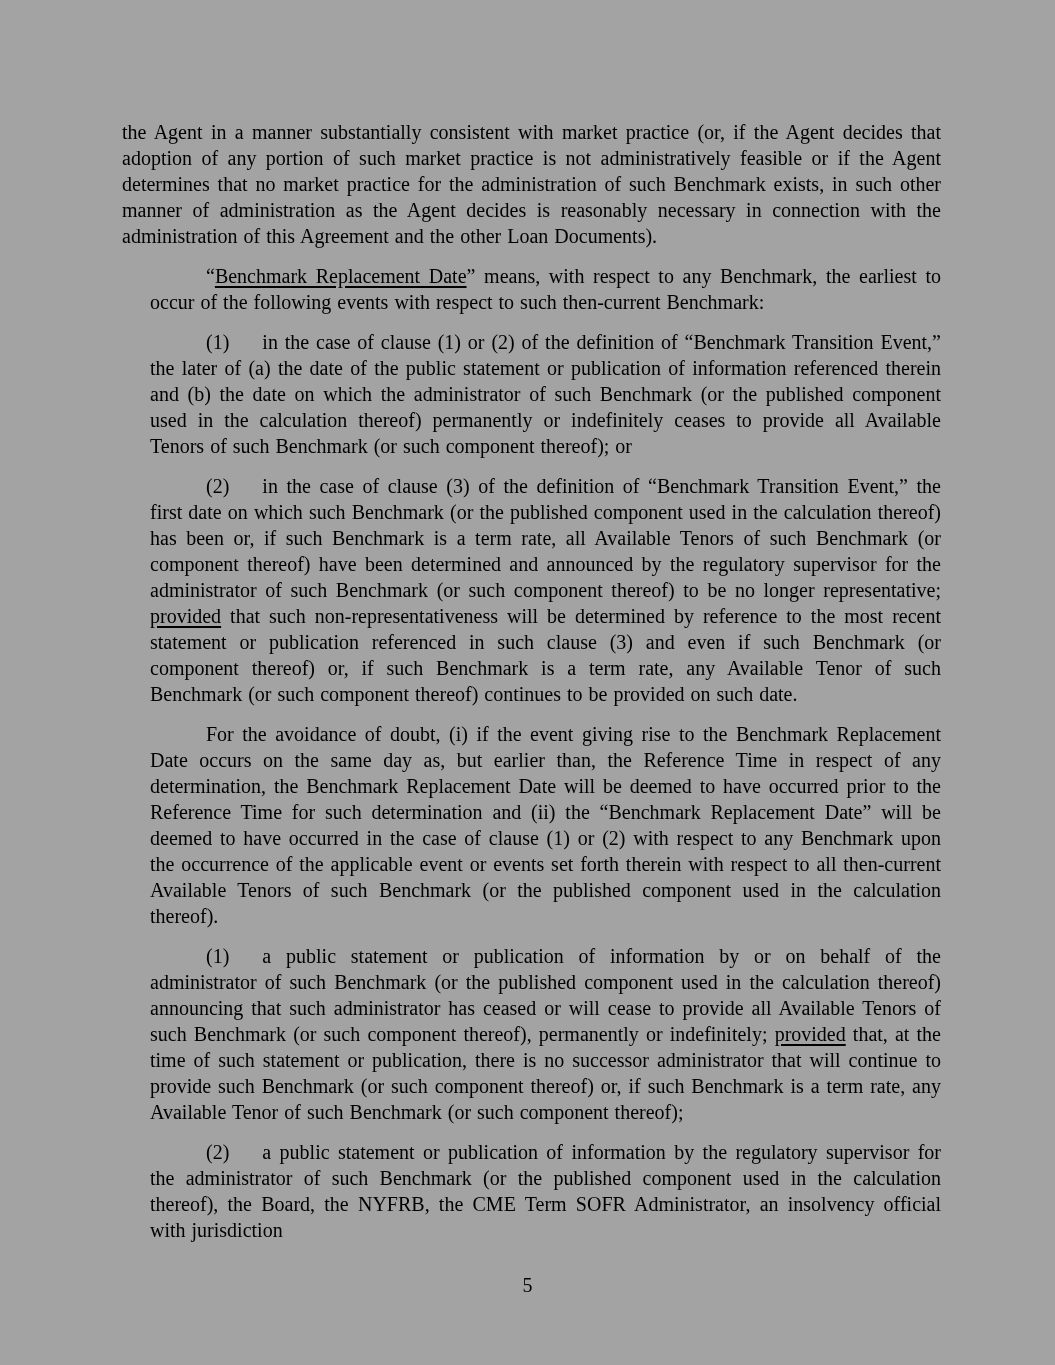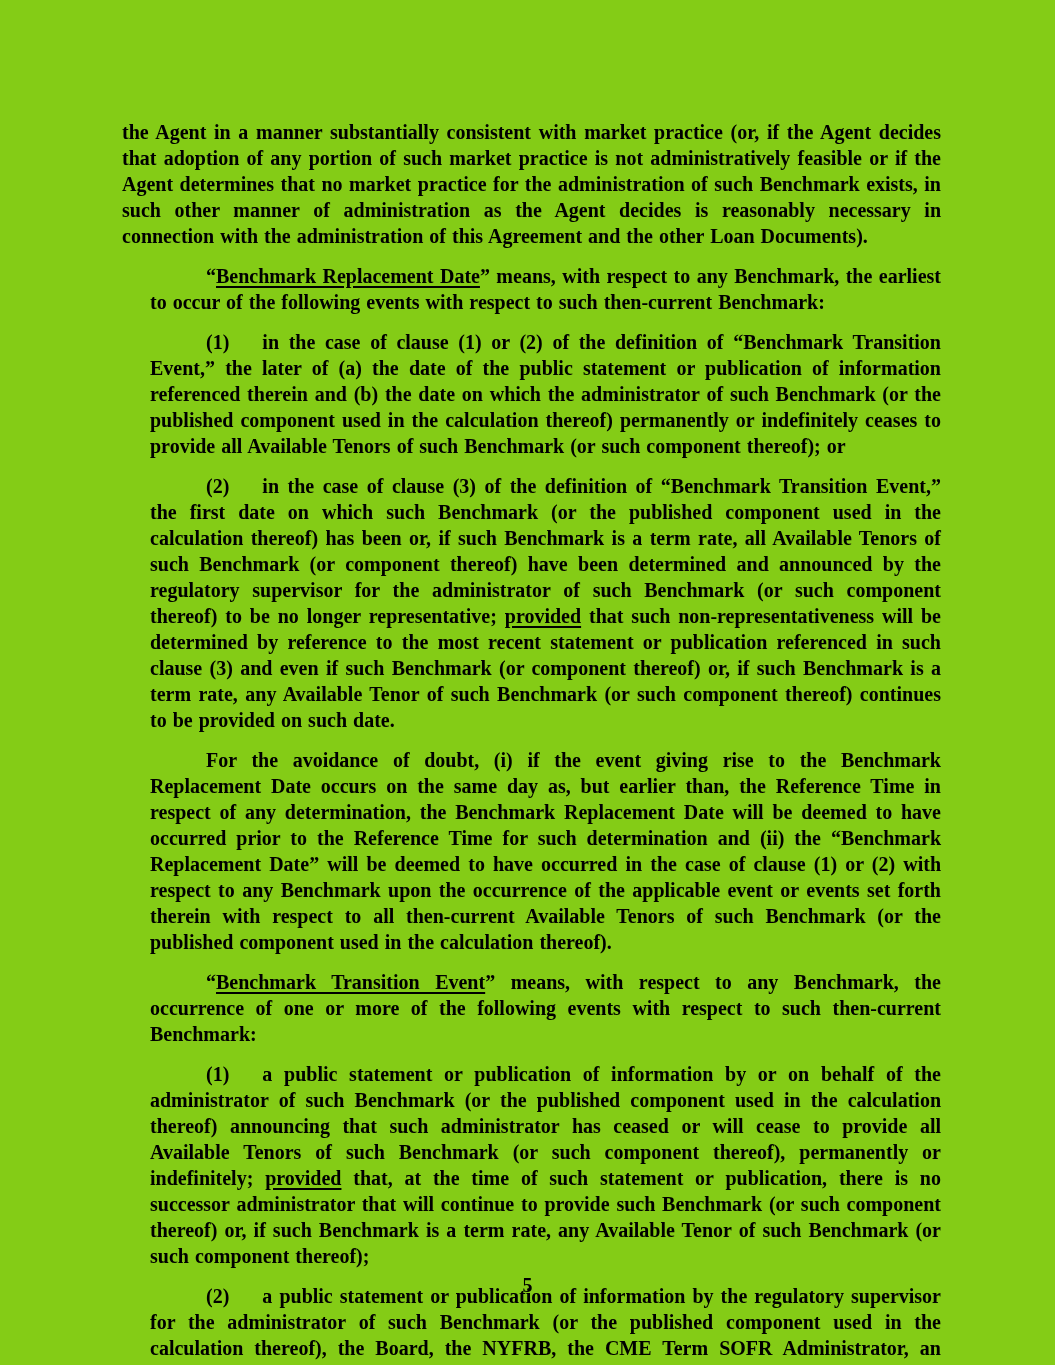--- a/index.html
+++ b/index.html
@@ -4,25 +4,24 @@
 <style>
   html, body {
     margin: 0;
     padding: 0;
     background: #ffffff;
   }
   .page {
     position: relative;
     width: 1055px;
     height: 1365px;
-    background: #84cc16;
+    background: #a3a3a3;
     color: #000000;
     font-family: "Liberation Serif", serif;
     overflow: hidden;
-    font-weight: bold;
   }
   .content {
     position: absolute;
     left: 122px;
     top: 119px;
     width: 819px;
   }
   .para {
     font-size: 20px;
     line-height: 26px;
@@ -55,18 +54,17 @@
 </head>
 <body>
 
 <div class="page">
   <div class="content">
       <p class="para"><span class="">the Agent in a manner substantially consistent with market practice (or, if the Agent decides that adoption of any portion of such market practice is not administratively feasible or if the Agent determines that no market practice for the administration of such Benchmark exists, in such other manner of administration as the Agent decides is reasonably necessary in connection with the administration of this Agreement and the other Loan Documents).</span></p>
       <p class="para indent"><span class="">“</span><span class="u">Benchmark Replacement Date</span><span class="">” means, with respect to any Benchmark, the earliest to occur of the following events with respect to such then-current Benchmark:</span></p>
       <p class="para indent"><span>(1)</span><span class="tab-spacer"></span><span class="">in the case of clause (1) or (2) of the definition of “Benchmark Transition Event,” the later of (a) the date of the public statement or publication of information referenced therein and (b) the date on which the administrator of such Benchmark (or the published component used in the calculation thereof) permanently or indefinitely ceases to provide all Available Tenors of such Benchmark (or such component thereof); or</span></p>
       <p class="para indent"><span>(2)</span><span class="tab-spacer"></span><span class="">in the case of clause (3) of the definition of “Benchmark Transition Event,” the first date on which such Benchmark (or the published component used in the calculation thereof) has been or, if such Benchmark is a term rate, all Available Tenors of such Benchmark (or component thereof) have been determined and announced by the regulatory supervisor for the administrator of such Benchmark (or such component thereof) to be no longer representative; </span><span class="u">provided</span><span class=""> that such non-representativeness will be determined by reference to the most recent statement or publication referenced in such clause (3) and even if such Benchmark (or component thereof) or, if such Benchmark is a term rate, any Available Tenor of such Benchmark (or such component thereof) continues to be provided on such date.</span></p>
       <p class="para indent"><span class="">For the avoidance of doubt, (i) if the event giving rise to the Benchmark Replacement Date occurs on the same day as, but earlier than, the Reference Time in respect of any determination, the Benchmark Replacement Date will be deemed to have occurred prior to the Reference Time for such determination and (ii) the “Benchmark Replacement Date” will be deemed to have occurred in the case of clause (1) or (2) with respect to any Benchmark upon the occurrence of the applicable event or events set forth therein with respect to all then-current Available Tenors of such Benchmark (or the published component used in the calculation thereof).</span></p>
-      <p class="para indent"><span class="">“</span><span class="u">Benchmark Transition Event</span><span class="">” means, with respect to any Benchmark, the occurrence of one or more of the following events with respect to such then-current Benchmark:</span></p>
       <p class="para indent"><span>(1)</span><span class="tab-spacer"></span><span class="">a public statement or publication of information by or on behalf of the administrator of such Benchmark (or the published component used in the calculation thereof) announcing that such administrator has ceased or will cease to provide all Available Tenors of such Benchmark (or such component thereof), permanently or indefinitely; </span><span class="u">provided</span><span class=""> that, at the time of such statement or publication, there is no successor administrator that will continue to provide such Benchmark (or such component thereof) or, if such Benchmark is a term rate, any Available Tenor of such Benchmark (or such component thereof);</span></p>
       <p class="para indent"><span>(2)</span><span class="tab-spacer"></span><span class="">a public statement or publication of information by the regulatory supervisor for the administrator of such Benchmark (or the published component used in the calculation thereof), the Board, the NYFRB, the CME Term SOFR Administrator, an insolvency official with jurisdiction</span></p>
     </div>
   <div class="page-number">5</div>
 </div>
 
 </body></html>

